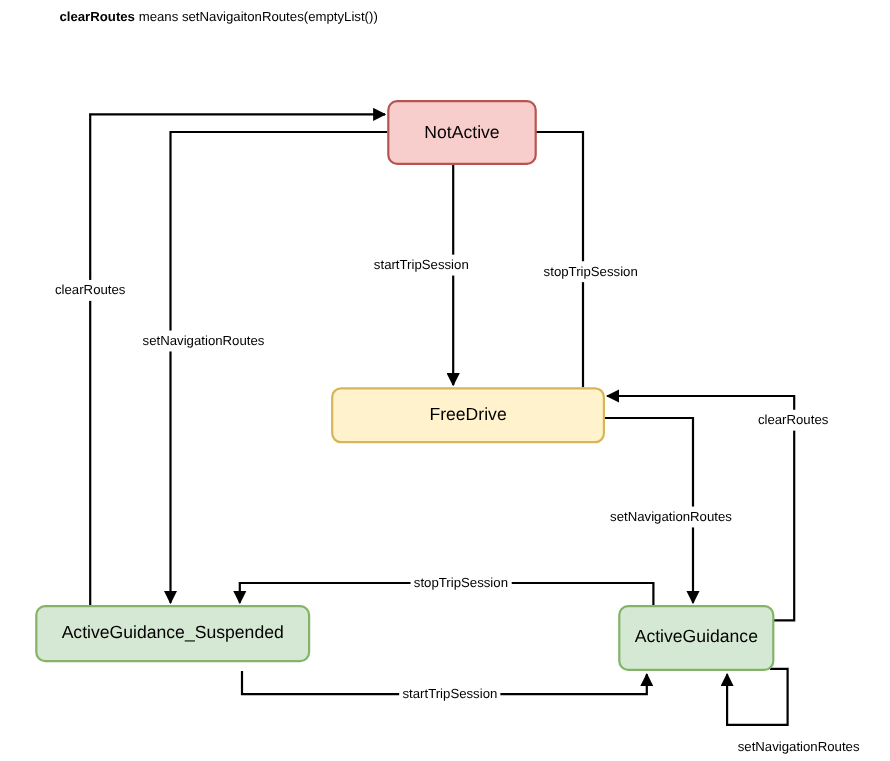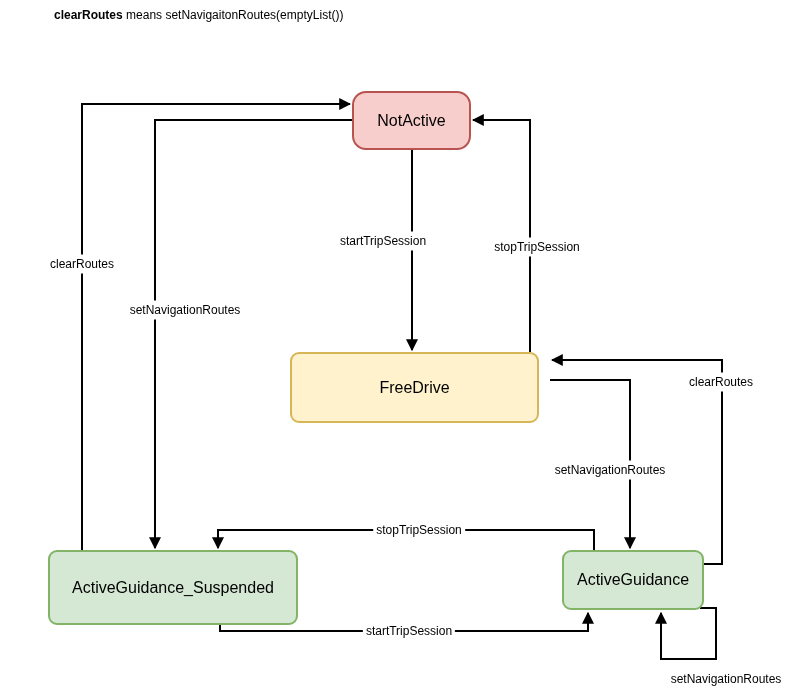--- a/index.html
+++ b/index.html
@@ -44,35 +44,33 @@
     border: 2px solid #000;
     border-radius: 9px;
     display: flex;
     align-items: center;
     justify-content: center;
     font-size: 16px;
     text-align: center;
     white-space: nowrap;
   }
   .node-notactive {
-    left: 352px; top: 91px; width: 119px; height: 59px;
+    left: 352px; top: 91px; width: 136px; height: 59px;
     background: var(--color-not_active_fill, #f8cecc);
     border-color: var(--color-not_active_stroke, #b85450);
-    border-radius: 14px;
   }
   .node-freedrive {
-    left: 290px; top: 352px; width: 249px; height: 71px;
+    left: 301px; top: 352px; width: 249px; height: 51px;
     background: var(--color-free_drive_fill, #fff2cc);
     border-color: var(--color-free_drive_stroke, #d6b656);
   }
   .node-suspended {
-    left: 32px; top: 550px; width: 250px; height: 75px;
+    left: 32px; top: 550px; width: 250px; height: 52px;
     background: var(--color-guidance_fill, #d5e8d4);
     border-color: var(--color-guidance_stroke, #82b366);
-    margin-left: 16px;
   }
   .node-activeguidance {
     left: 562px; top: 550px; width: 142px; height: 60px;
     background: var(--color-guidance_fill, #d5e8d4);
     border-color: var(--color-guidance_stroke, #82b366);
   }
   .edge-label {
     position: absolute;
     transform: translate(-50%, -50%);
     background: var(--color-background, #ffffff);

